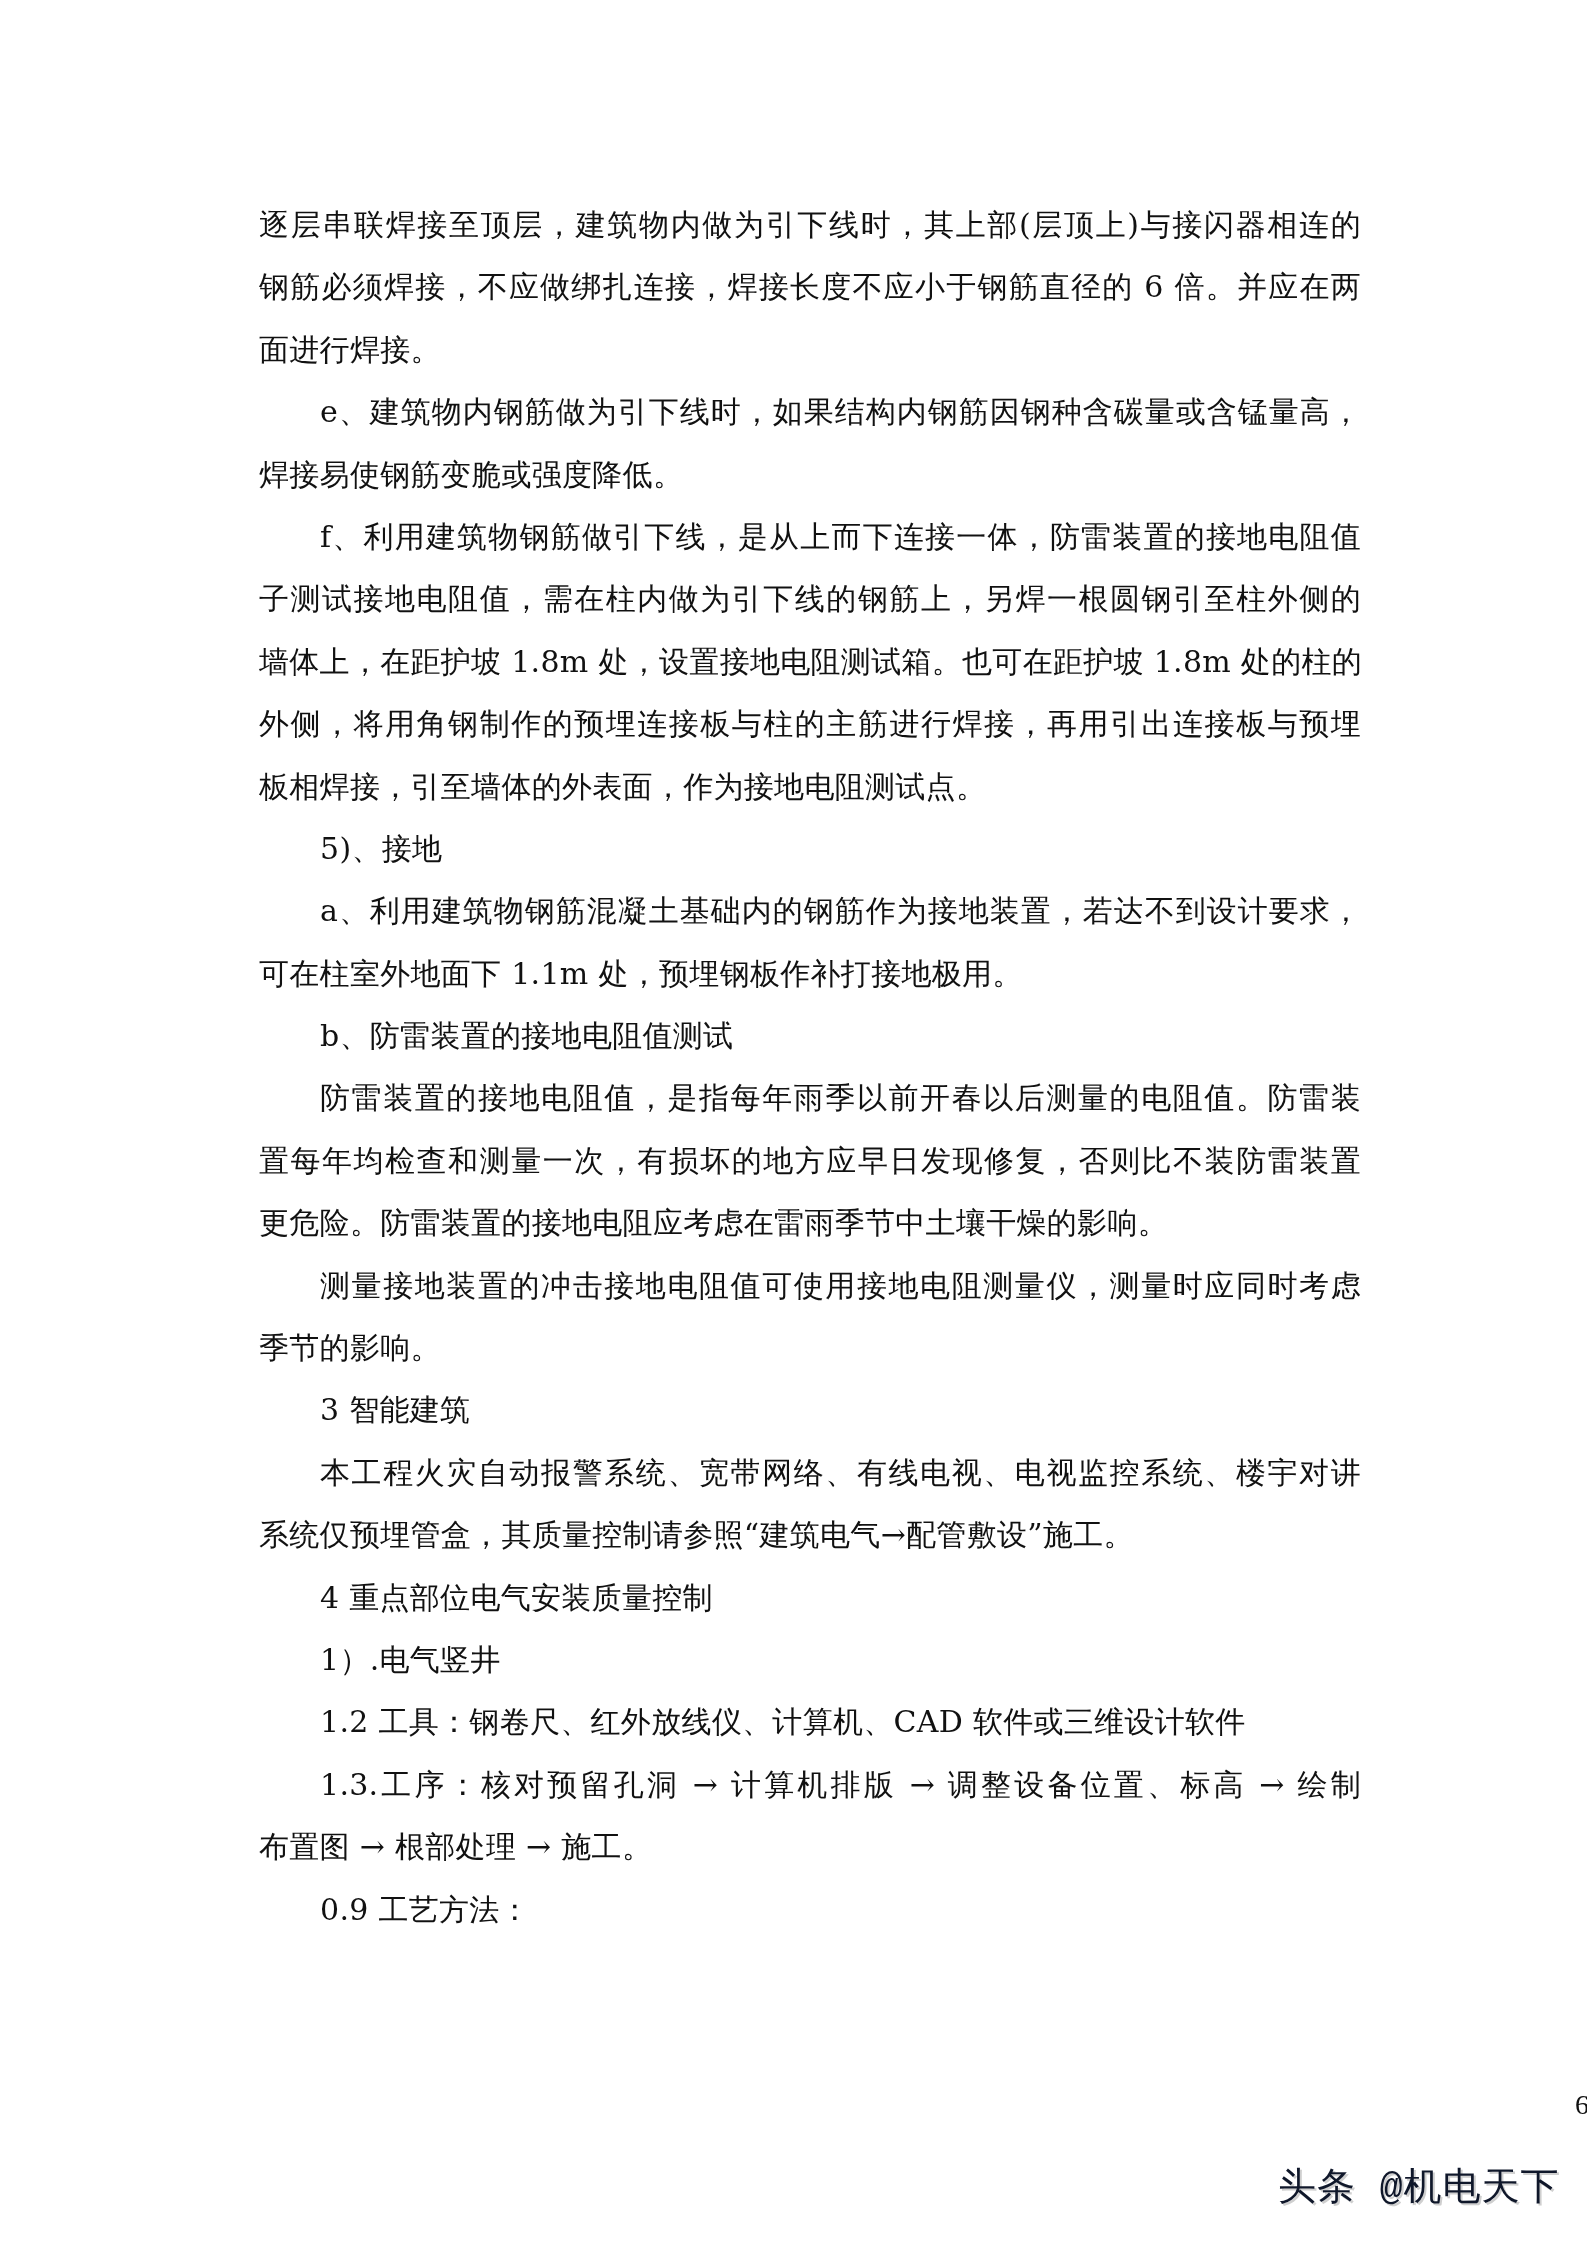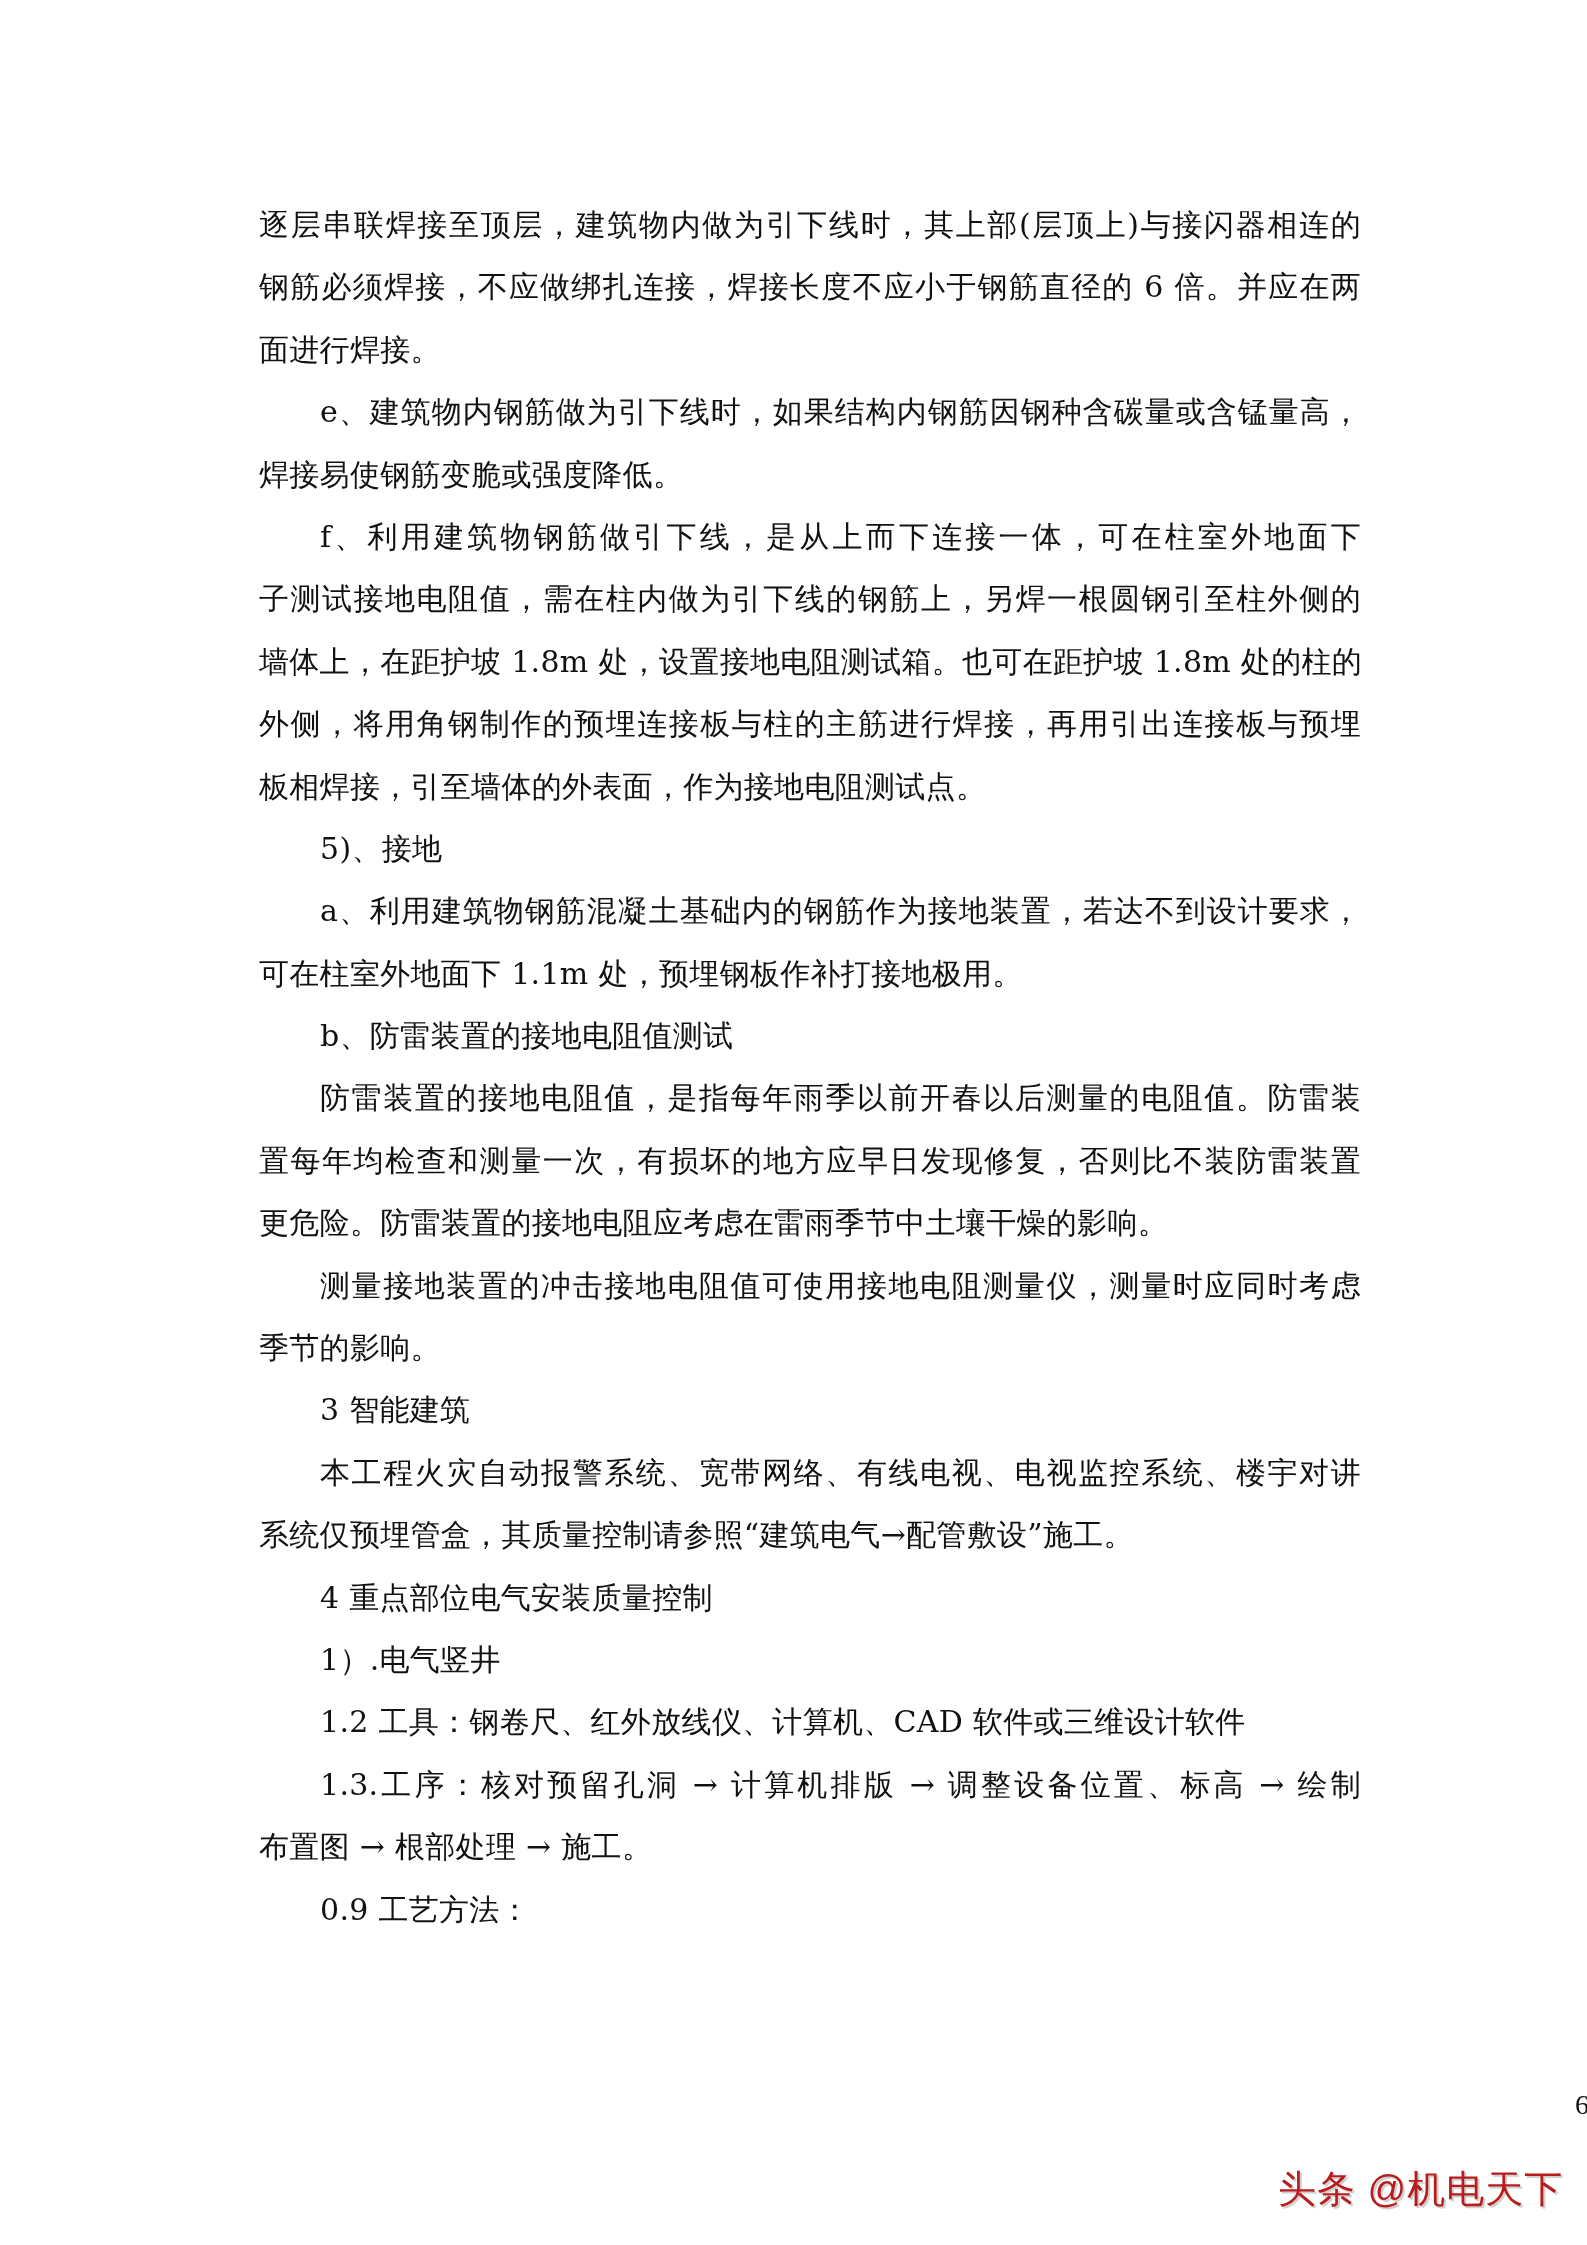--- a/index.html
+++ b/index.html
@@ -55,40 +55,40 @@
     text-align: right;
     font-size: 28px;
     line-height: 34px;
     font-family: "Liberation Serif", "DejaVu Serif", serif;
     color: #111111;
   }
   .watermark {
     position: absolute;
     left: 1262px;
     top: 2164px;
-    font-family: Liberation Sans, sans-serif;
+    font-family: Liberation Mono, monospace;
     font-size: 38px;
     line-height: 50px;
-    color: #b91c1c;
+    color: #0f172a;
     letter-spacing: 1px;
     text-shadow: 2px 2px 0 #cfcfcf, -1px -1px 0 #ffffff, 1px -1px 0 #ffffff, -1px 1px 0 #ffffff;
     white-space: nowrap;
   }
 </style>
 </head>
 <body>
 
 <div class="page">
   <div class="body-text">
     <div class="line">逐层串联焊接至顶层，建筑物内做为引下线时，其上部(层顶上)与接闪器相连的</div>
     <div class="line">钢筋必须焊接，不应做绑扎连接，焊接长度不应小于钢筋直径的 6 倍。并应在两</div>
     <div class="line last">面进行焊接。</div>
     <div class="line indent">e、建筑物内钢筋做为引下线时，如果结构内钢筋因钢种含碳量或含锰量高，</div>
     <div class="line last">焊接易使钢筋变脆或强度降低。</div>
-    <div class="line indent">f、利用建筑物钢筋做引下线，是从上而下连接一体，可在柱室外地面下</div>
+    <div class="line indent">f、利用建筑物钢筋做引下线，是从上而下连接一体，防雷装置的接地电阻值</div>
     <div class="line">子测试接地电阻值，需在柱内做为引下线的钢筋上，另焊一根圆钢引至柱外侧的</div>
     <div class="line">墙体上，在距护坡 1.8m 处，设置接地电阻测试箱。也可在距护坡 1.8m 处的柱的</div>
     <div class="line">外侧，将用角钢制作的预埋连接板与柱的主筋进行焊接，再用引出连接板与预埋</div>
     <div class="line last">板相焊接，引至墙体的外表面，作为接地电阻测试点。</div>
     <div class="line indent last">5)、接地</div>
     <div class="line indent">a、利用建筑物钢筋混凝土基础内的钢筋作为接地装置，若达不到设计要求，</div>
     <div class="line last">可在柱室外地面下 1.1m 处，预埋钢板作补打接地极用。</div>
     <div class="line indent last">b、防雷装置的接地电阻值测试</div>
     <div class="line indent">防雷装置的接地电阻值，是指每年雨季以前开春以后测量的电阻值。防雷装</div>
     <div class="line">置每年均检查和测量一次，有损坏的地方应早日发现修复，否则比不装防雷装置</div>

